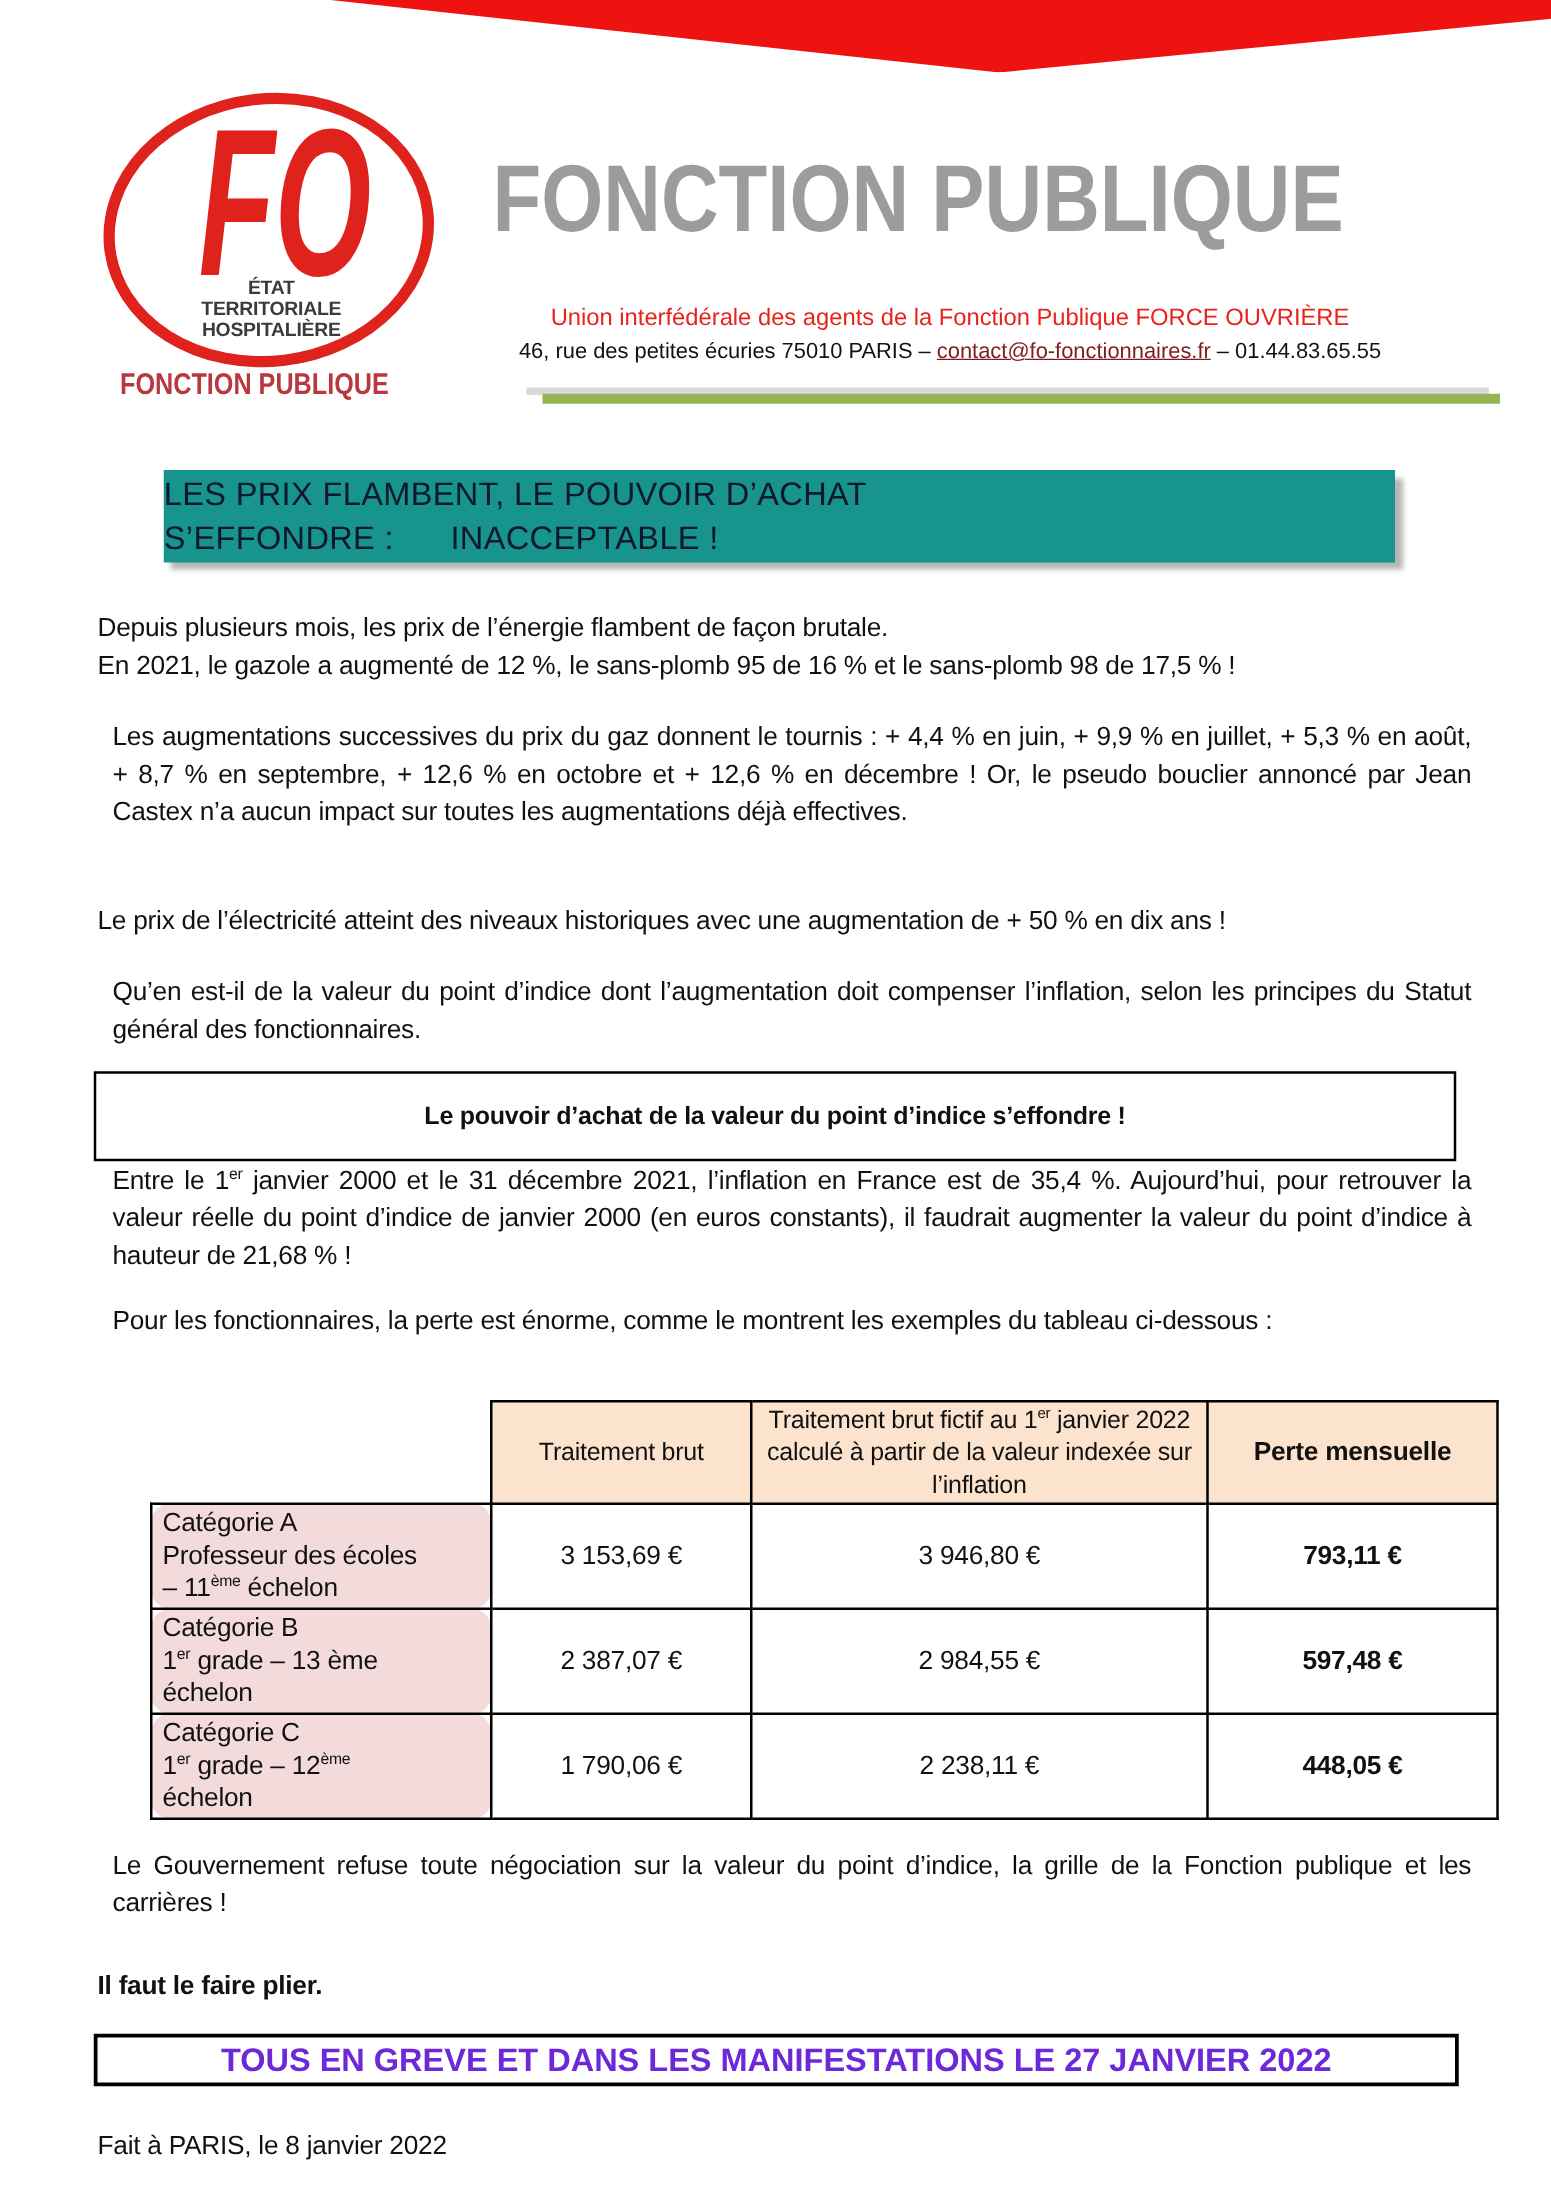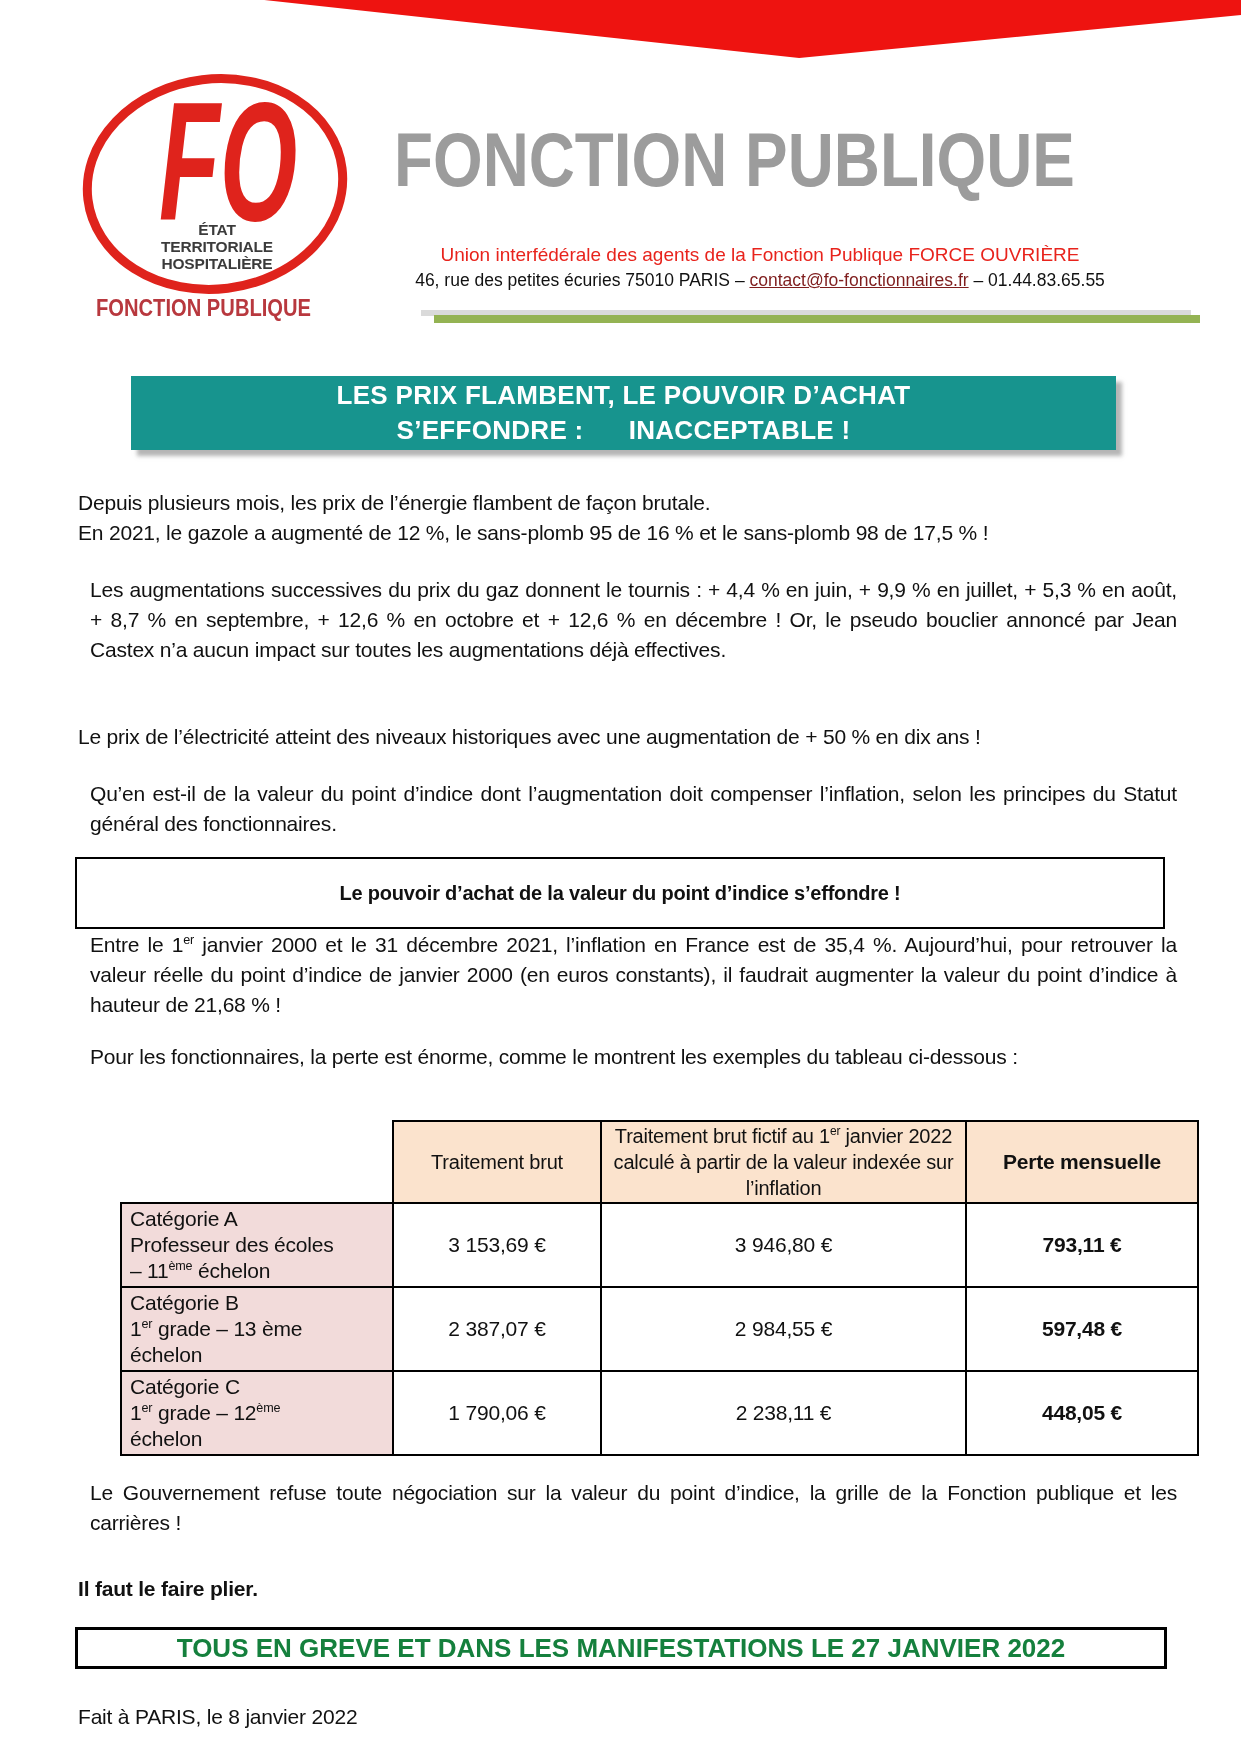--- a/index.html
+++ b/index.html
@@ -26,21 +26,21 @@
   }
   .org-col{position:absolute;left:370px;top:244px;width:780px;text-align:center;letter-spacing:0;}
   .org-subtitle{font-size:19px;color:#e8231c;margin-bottom:4px;}
   .org-address{font-size:17.5px;color:#111;}
   .org-address a{color:#7f1d1d;text-decoration:underline;}
   .gbar-shadow{position:absolute;left:421px;top:310px;width:770px;height:6px;background:#dadada;}
   .gbar{position:absolute;left:434px;top:315px;width:766px;height:8px;background:#94b353;}
   
   .banner{
     position:absolute;left:131px;top:376px;width:985px;height:72px;background:#17948e;
-    color:#ffffff;font-weight:700;font-size:26px;line-height:35px;text-align:center;padding-top:2px;
+    color:#0f172a;font-weight:400;font-size:26px;line-height:35px;text-align:left;padding-top:2px;
     box-shadow:6px 6px 4px rgba(120,120,120,.55);letter-spacing:.3px;
   }
   .pre{white-space:pre-wrap;}
   
   .para{position:absolute;left:78px;width:1087px;font-size:21px;line-height:30px;}
   .just{text-align:justify;margin-left:12px;}
   .b{font-weight:700;}
   .box1{
     position:absolute;left:75px;top:857px;width:1086px;border:2px solid #000;
     text-align:center;font-weight:700;font-size:20px;line-height:26px;padding:21px 0;
@@ -48,27 +48,27 @@
   sup{font-size:60%;line-height:0;vertical-align:super;}
   
   .salary{
     position:absolute;left:120px;top:1120px;border-collapse:collapse;table-layout:fixed;
     font-size:21px;color:#111;
   }
   .salary th,.salary td{border:2px solid #000;}
   .salary .corner{border:none;background:#fff;}
   .salary th{background:#fbe3cd;font-weight:400;height:80px;text-align:center;padding:0 8px;font-size:20px;line-height:26px;}
   .salary th.hb{font-weight:700;font-size:21px;}
-  .salary td{height:78px;}
+  .salary td{height:78px;border-radius:15px;}
   .salary .lbl{background:#f2dbda;text-align:left;vertical-align:middle;padding:2px 8px;line-height:26px;white-space:pre-wrap;}
   .salary .val{text-align:center;vertical-align:middle;}
   
   .strike{
     position:absolute;left:75px;top:1627px;width:1086px;border:3px solid #000;
-    text-align:center;color:#15803d;font-weight:700;font-size:26px;line-height:30px;padding:3px 0;
+    text-align:center;color:#6d28d9;font-weight:700;font-size:26px;line-height:30px;padding:3px 0;
     letter-spacing:0;
   }
 </style>
 </head>
 <body>
 
 <div id="page">
 
   <div class="chevron"></div>
 

